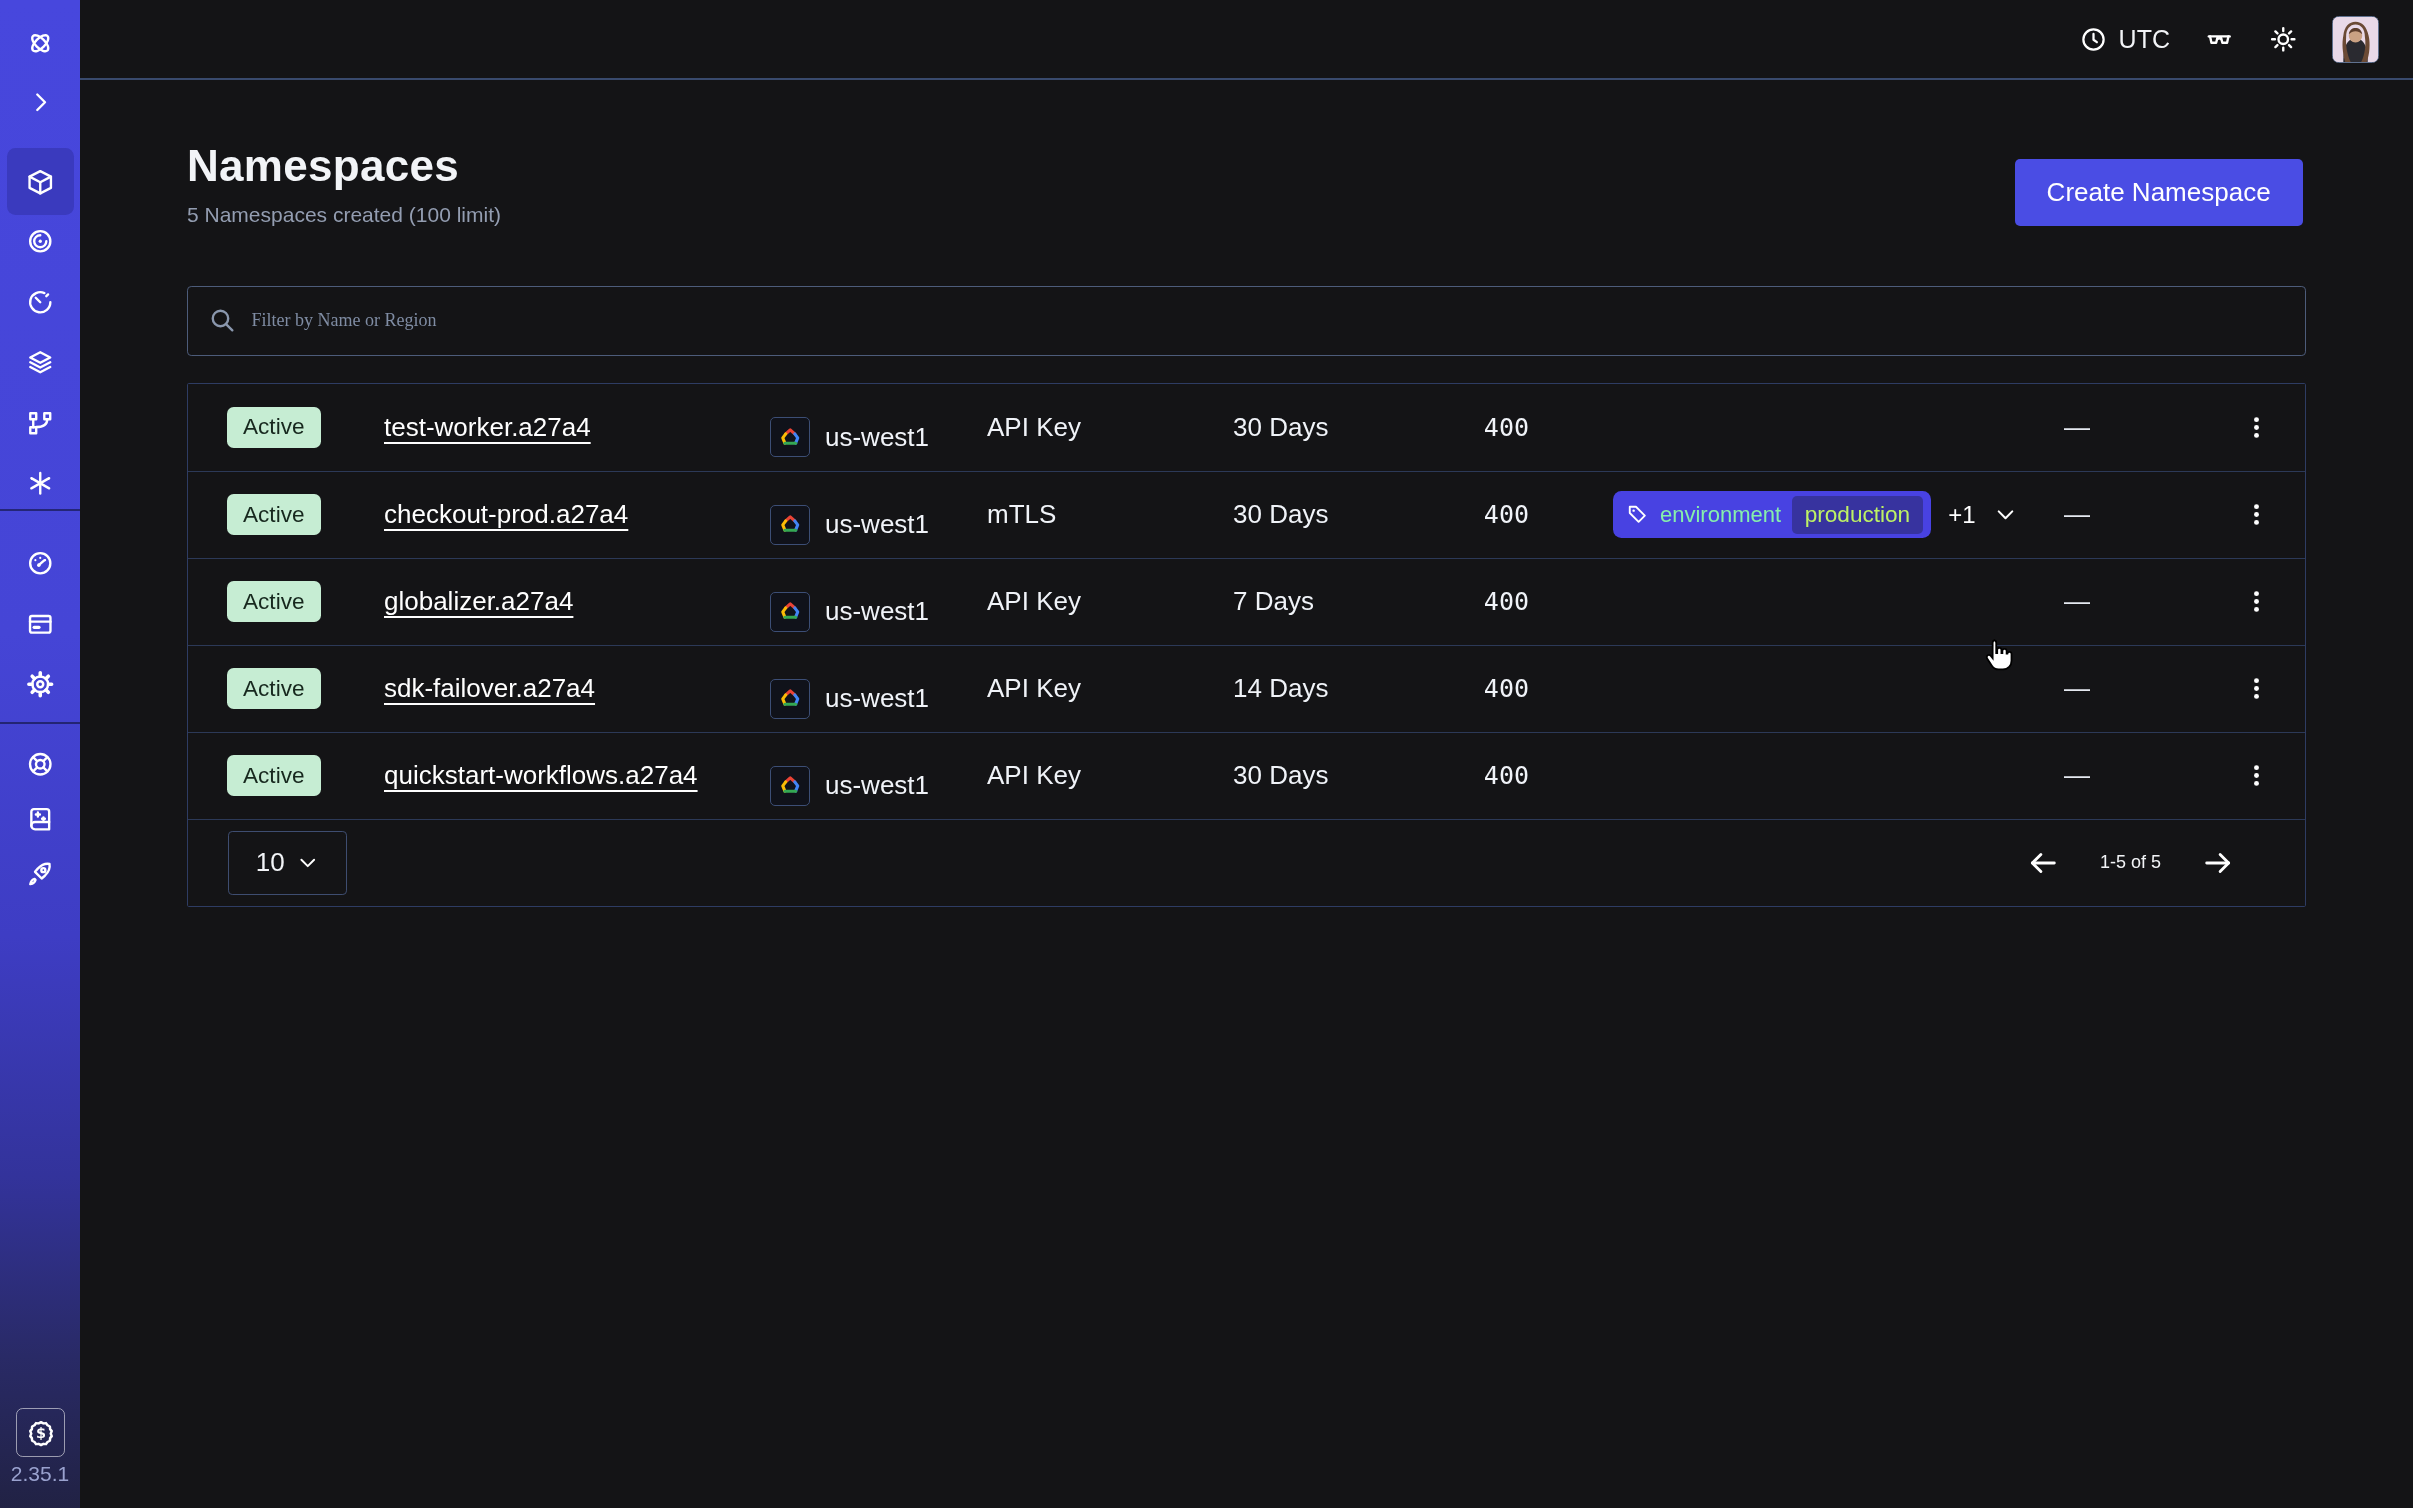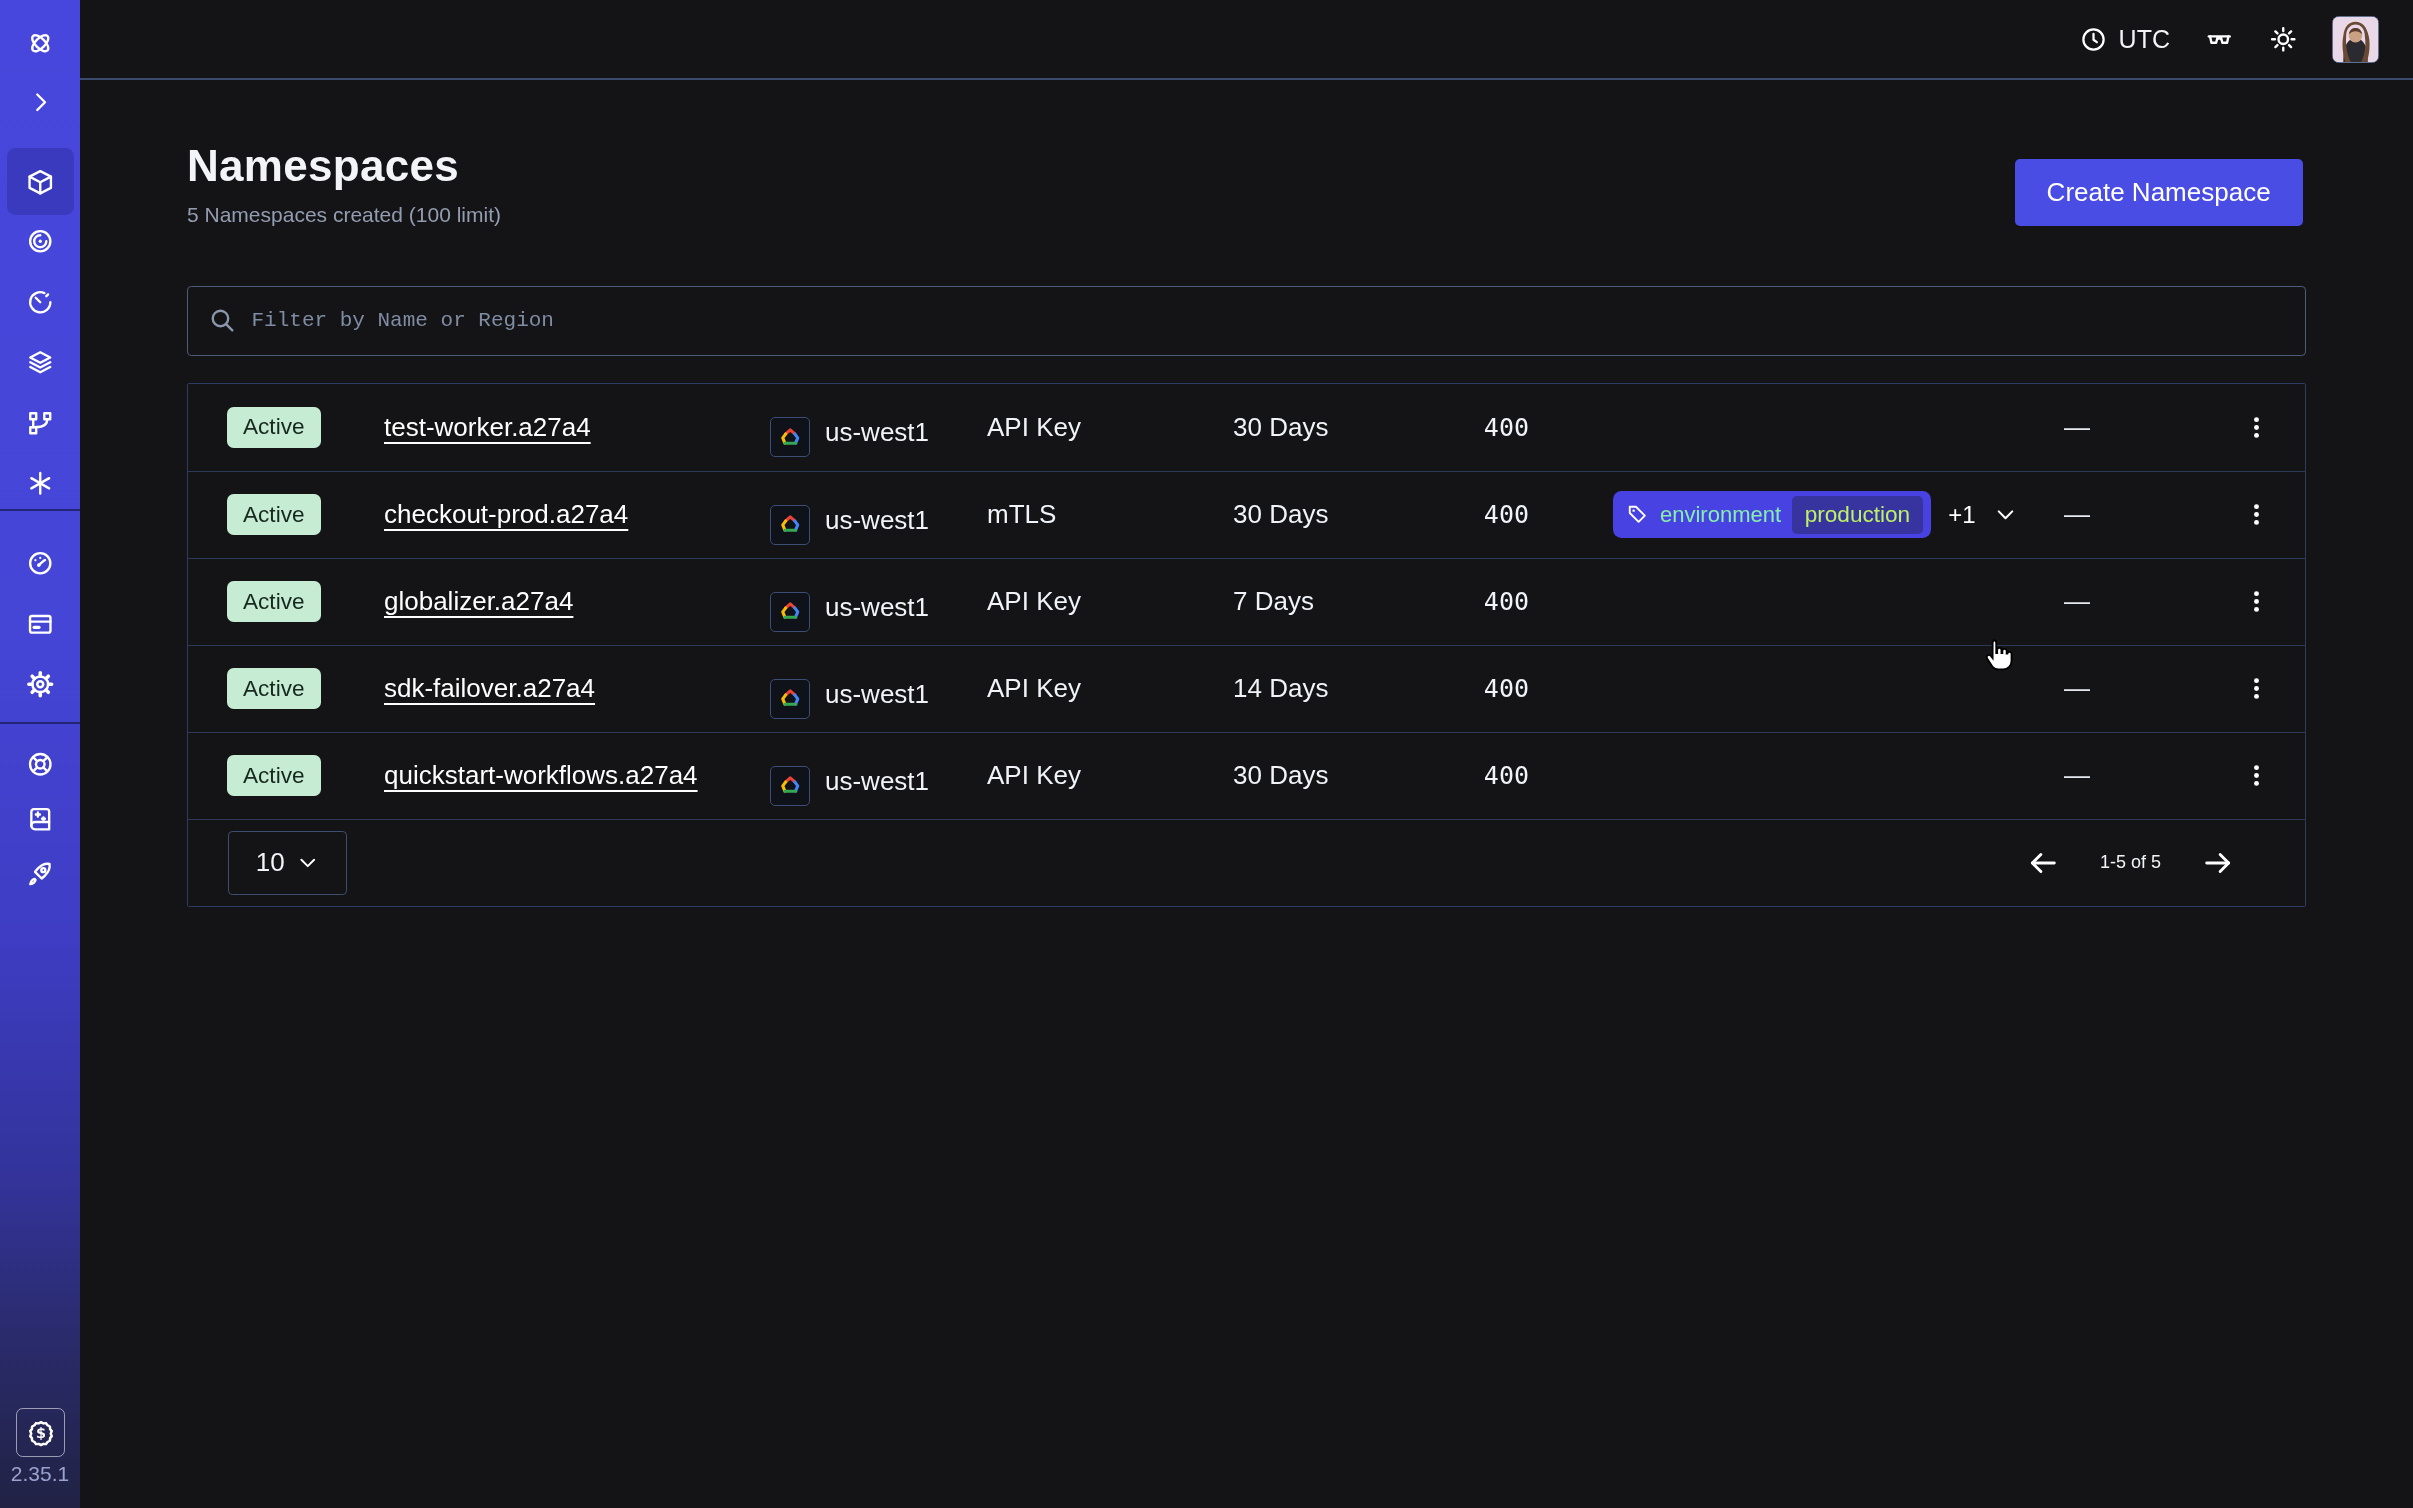--- a/index.html
+++ b/index.html
@@ -66,42 +66,42 @@
     display:flex; align-items:center; font-family:inherit; cursor:pointer;
   }
 
   .filter-bar {
     margin-top:59px; height:70px; border:1.7px solid #4d5c7a; border-radius:4.2px;
     display:flex; align-items:center; padding:0 20px; gap:15px; background:#141416;
   }
   .filter-bar svg { width:28.5px; height:28.5px; flex:0 0 auto; }
   .filter-input {
     flex:1; background:transparent; border:none; outline:none;
-    font-size:21px; color:#e8ecf3; font-family:Liberation Mono, monospace;
+    font-size:18px; color:#e8ecf3; font-family:Liberation Serif, serif;
   }
   .filter-input::placeholder { color:#7f8ca3; }
 
   
   .table { margin-top:27px; border:1.7px solid #2e3c63; border-radius:1.7px; }
   .tgrid {
     display:grid;
     grid-template-columns:157px 386px 217px 246px 194px 186px 451px 168px 1fr;
     align-items:center; padding-left:39px; padding-right:25px;
   }
   .thead { background:#263458; height:80px; }
   .th { font-size:24px; font-weight:500; color:#f5f7fa; }
   .th.right, .td.right { text-align:right; padding-right:84px; }
   .trow { height:87px; border-top:1.7px solid #2c3957; }
   .td { font-size:26px; color:#f0f3f8; }
   .status-badge {
     display:inline-block; background:#c6edd3; color:#17281e;
     font-size:22.6px; font-weight:500; padding:7.5px 16px; border-radius:6.7px;
   }
   .ns-link { color:#fff; text-decoration:underline; text-underline-offset:5.9px; text-decoration-thickness:1.7px; cursor:pointer; }
-  .region-cell { display:flex; gap:15px;margin-top:20px; }
+  .region-cell { display:flex; align-items:center; gap:15px;margin-top:20px; }
   .gcp-tile {
     width:40px; height:40px; border:1.7px solid #3c4e75; border-radius:5px;
     display:flex; align-items:center; justify-content:center; background:#10121a;
   }
   .gcp-tile svg { width:28.5px; height:28.5px; }
   .mono { font-family:"DejaVu Sans Mono", monospace; font-size:25px; }
   .tags-cell { display:flex; align-items:center; gap:17px; }
   .tag-chip {
     display:flex; align-items:center; gap:11px; height:47px;
     background:#4842e2; border-radius:8.4px; padding:0 8.4px 0 13.4px; cursor:pointer;

